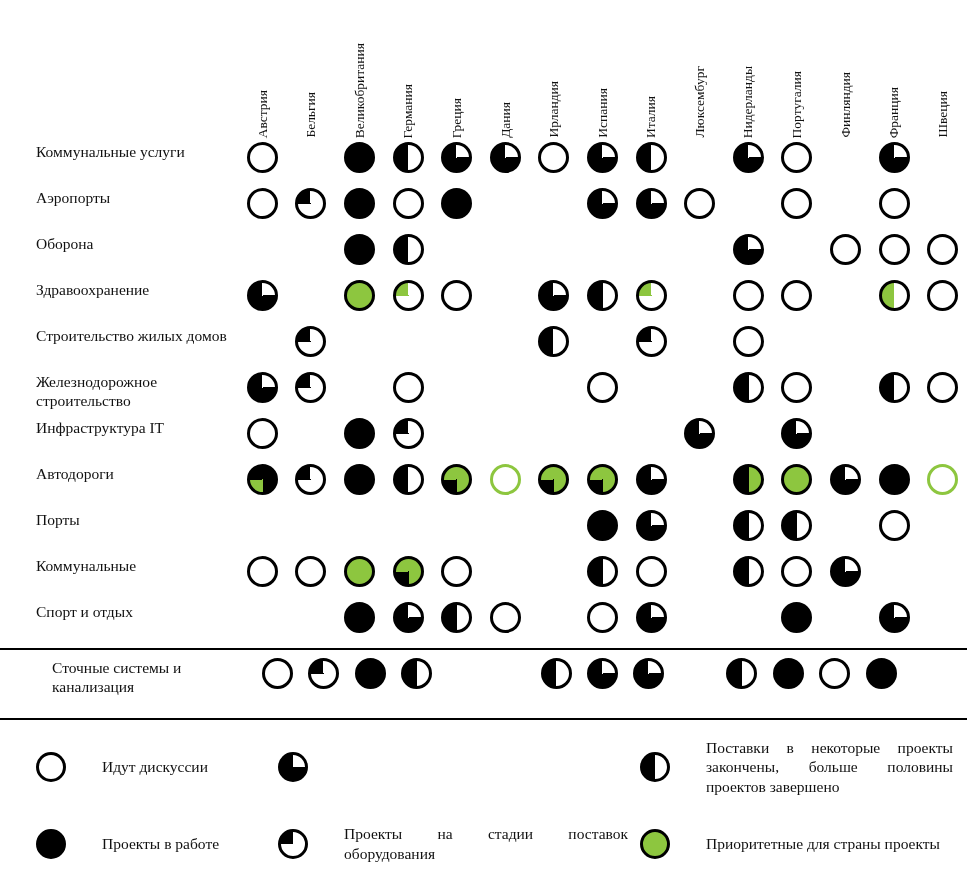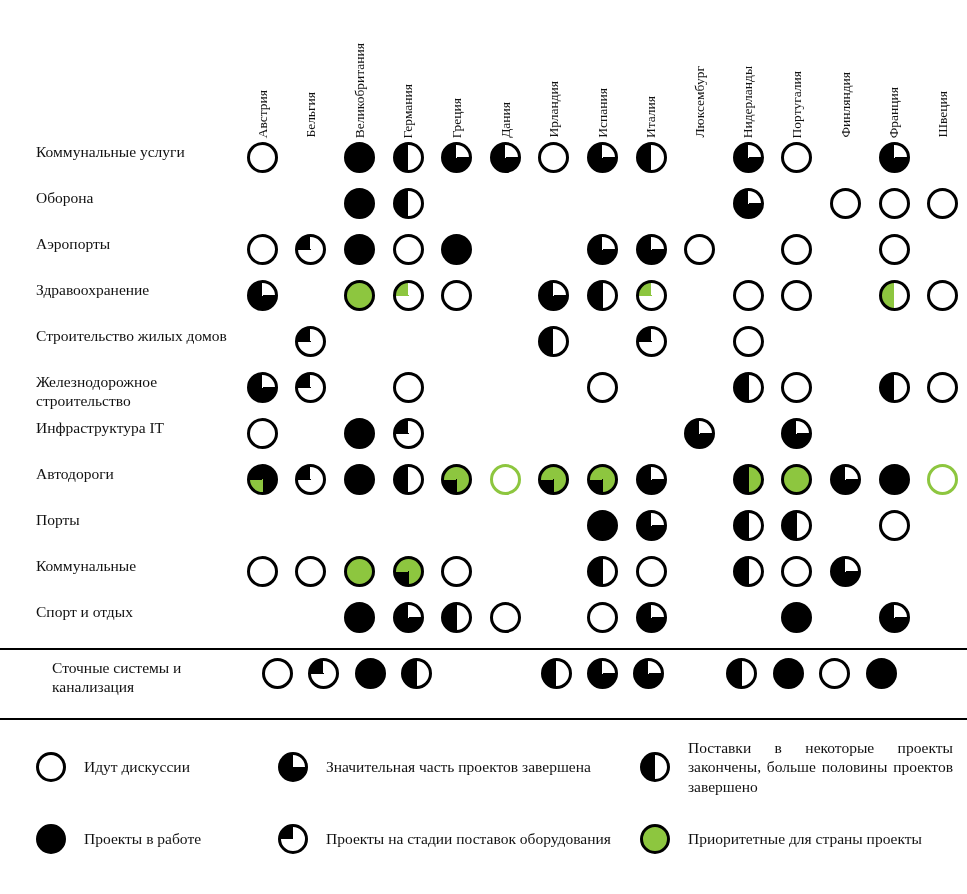--- a/index.html
+++ b/index.html
@@ -42,21 +42,21 @@
   .pie-green-q1{ background:conic-gradient(from 270deg, var(--green) 0% 25%, #fff 25% 100%); }
   .pie-green-black-q1{ background:conic-gradient(from 180deg, #000 0% 25%, var(--green) 25% 100%); }
   .pie-full-green-q1{ background:conic-gradient(from 180deg, var(--green) 0% 25%, #000 25% 100%); }
   .pie-half-green{ background:linear-gradient(90deg, var(--green) 0 50%, #fff 50% 100%); }
   .pie-half-black-green{ background:linear-gradient(90deg, #000 0 50%, var(--green) 50% 100%); }
 
   .legend{
     display:grid; grid-template-columns:230px 350px auto;
     column-gap:12px; row-gap:28px; padding:18px 14px 0 36px;
   }
-  .legend-item{ display:flex; align-items:center; gap:18px; font-size:15.5px; line-height:1.25; }
+  .legend-item{ display:flex; align-items:center; gap:36px; font-size:15.5px; line-height:1.25; }
   .legend-item .pie{ flex:0 0 auto; width:30px; height:30px; }
   .legend-label{ text-align:justify; }
 </style>
 </head>
 <body>
 
 <div class="page">
   <div>
       <div class="row header-row">
         <div class="row-label"></div>
@@ -140,20 +140,58 @@
         <div class="cell">
           <span class="pie pie-empty"></span>
         </div>
         <div class="cell"></div>
         <div class="cell">
           <span class="pie pie-q3"></span>
         </div>
         <div class="cell"></div>
       </div>
       <div class="row body-row">
+        <div class="row-label">Аэропорты</div>
+        <div class="cell">
+          <span class="pie pie-empty"></span>
+        </div>
+        <div class="cell">
+          <span class="pie pie-q1"></span>
+        </div>
+        <div class="cell">
+          <span class="pie pie-full"></span>
+        </div>
+        <div class="cell">
+          <span class="pie pie-empty"></span>
+        </div>
+        <div class="cell">
+          <span class="pie pie-full"></span>
+        </div>
+        <div class="cell"></div>
+        <div class="cell"></div>
+        <div class="cell">
+          <span class="pie pie-q3"></span>
+        </div>
+        <div class="cell">
+          <span class="pie pie-q3"></span>
+        </div>
+        <div class="cell">
+          <span class="pie pie-empty"></span>
+        </div>
+        <div class="cell"></div>
+        <div class="cell">
+          <span class="pie pie-empty"></span>
+        </div>
+        <div class="cell"></div>
+        <div class="cell">
+          <span class="pie pie-empty"></span>
+        </div>
+        <div class="cell"></div>
+      </div>
+      <div class="row body-row">
         <div class="row-label">Оборона</div>
         <div class="cell"></div>
         <div class="cell"></div>
         <div class="cell">
           <span class="pie pie-full"></span>
         </div>
         <div class="cell">
           <span class="pie pie-half"></span>
         </div>
         <div class="cell"></div>
@@ -168,58 +206,20 @@
         <div class="cell"></div>
         <div class="cell">
           <span class="pie pie-empty"></span>
         </div>
         <div class="cell">
           <span class="pie pie-empty"></span>
         </div>
         <div class="cell">
           <span class="pie pie-empty"></span>
         </div>
-      </div>
-      <div class="row body-row">
-        <div class="row-label">Аэропорты</div>
-        <div class="cell">
-          <span class="pie pie-empty"></span>
-        </div>
-        <div class="cell">
-          <span class="pie pie-q1"></span>
-        </div>
-        <div class="cell">
-          <span class="pie pie-full"></span>
-        </div>
-        <div class="cell">
-          <span class="pie pie-empty"></span>
-        </div>
-        <div class="cell">
-          <span class="pie pie-full"></span>
-        </div>
-        <div class="cell"></div>
-        <div class="cell"></div>
-        <div class="cell">
-          <span class="pie pie-q3"></span>
-        </div>
-        <div class="cell">
-          <span class="pie pie-q3"></span>
-        </div>
-        <div class="cell">
-          <span class="pie pie-empty"></span>
-        </div>
-        <div class="cell"></div>
-        <div class="cell">
-          <span class="pie pie-empty"></span>
-        </div>
-        <div class="cell"></div>
-        <div class="cell">
-          <span class="pie pie-empty"></span>
-        </div>
-        <div class="cell"></div>
       </div>
       <div class="row body-row">
         <div class="row-label">Здравоохранение</div>
         <div class="cell">
           <span class="pie pie-q3"></span>
         </div>
         <div class="cell"></div>
         <div class="cell">
           <span class="pie pie-green"></span>
         </div>
@@ -531,21 +531,20 @@
         <div class="cell"></div>
       </div>
     </div>
   <div class="legend">
       <div class="legend-item">
         <span class="pie pie-empty"></span>
         <span class="legend-label">Идут дискуссии</span>
       </div>
       <div class="legend-item">
         <span class="pie pie-q3"></span>
-        <span class="legend-label">Значительная часть проектов завершена</span>
       </div>
       <div class="legend-item">
         <span class="pie pie-half"></span>
         <span class="legend-label">Поставки в некоторые проекты закончены, больше половины проектов завершено</span>
       </div>
       <div class="legend-item">
         <span class="pie pie-full"></span>
         <span class="legend-label">Проекты в работе</span>
       </div>
       <div class="legend-item">

